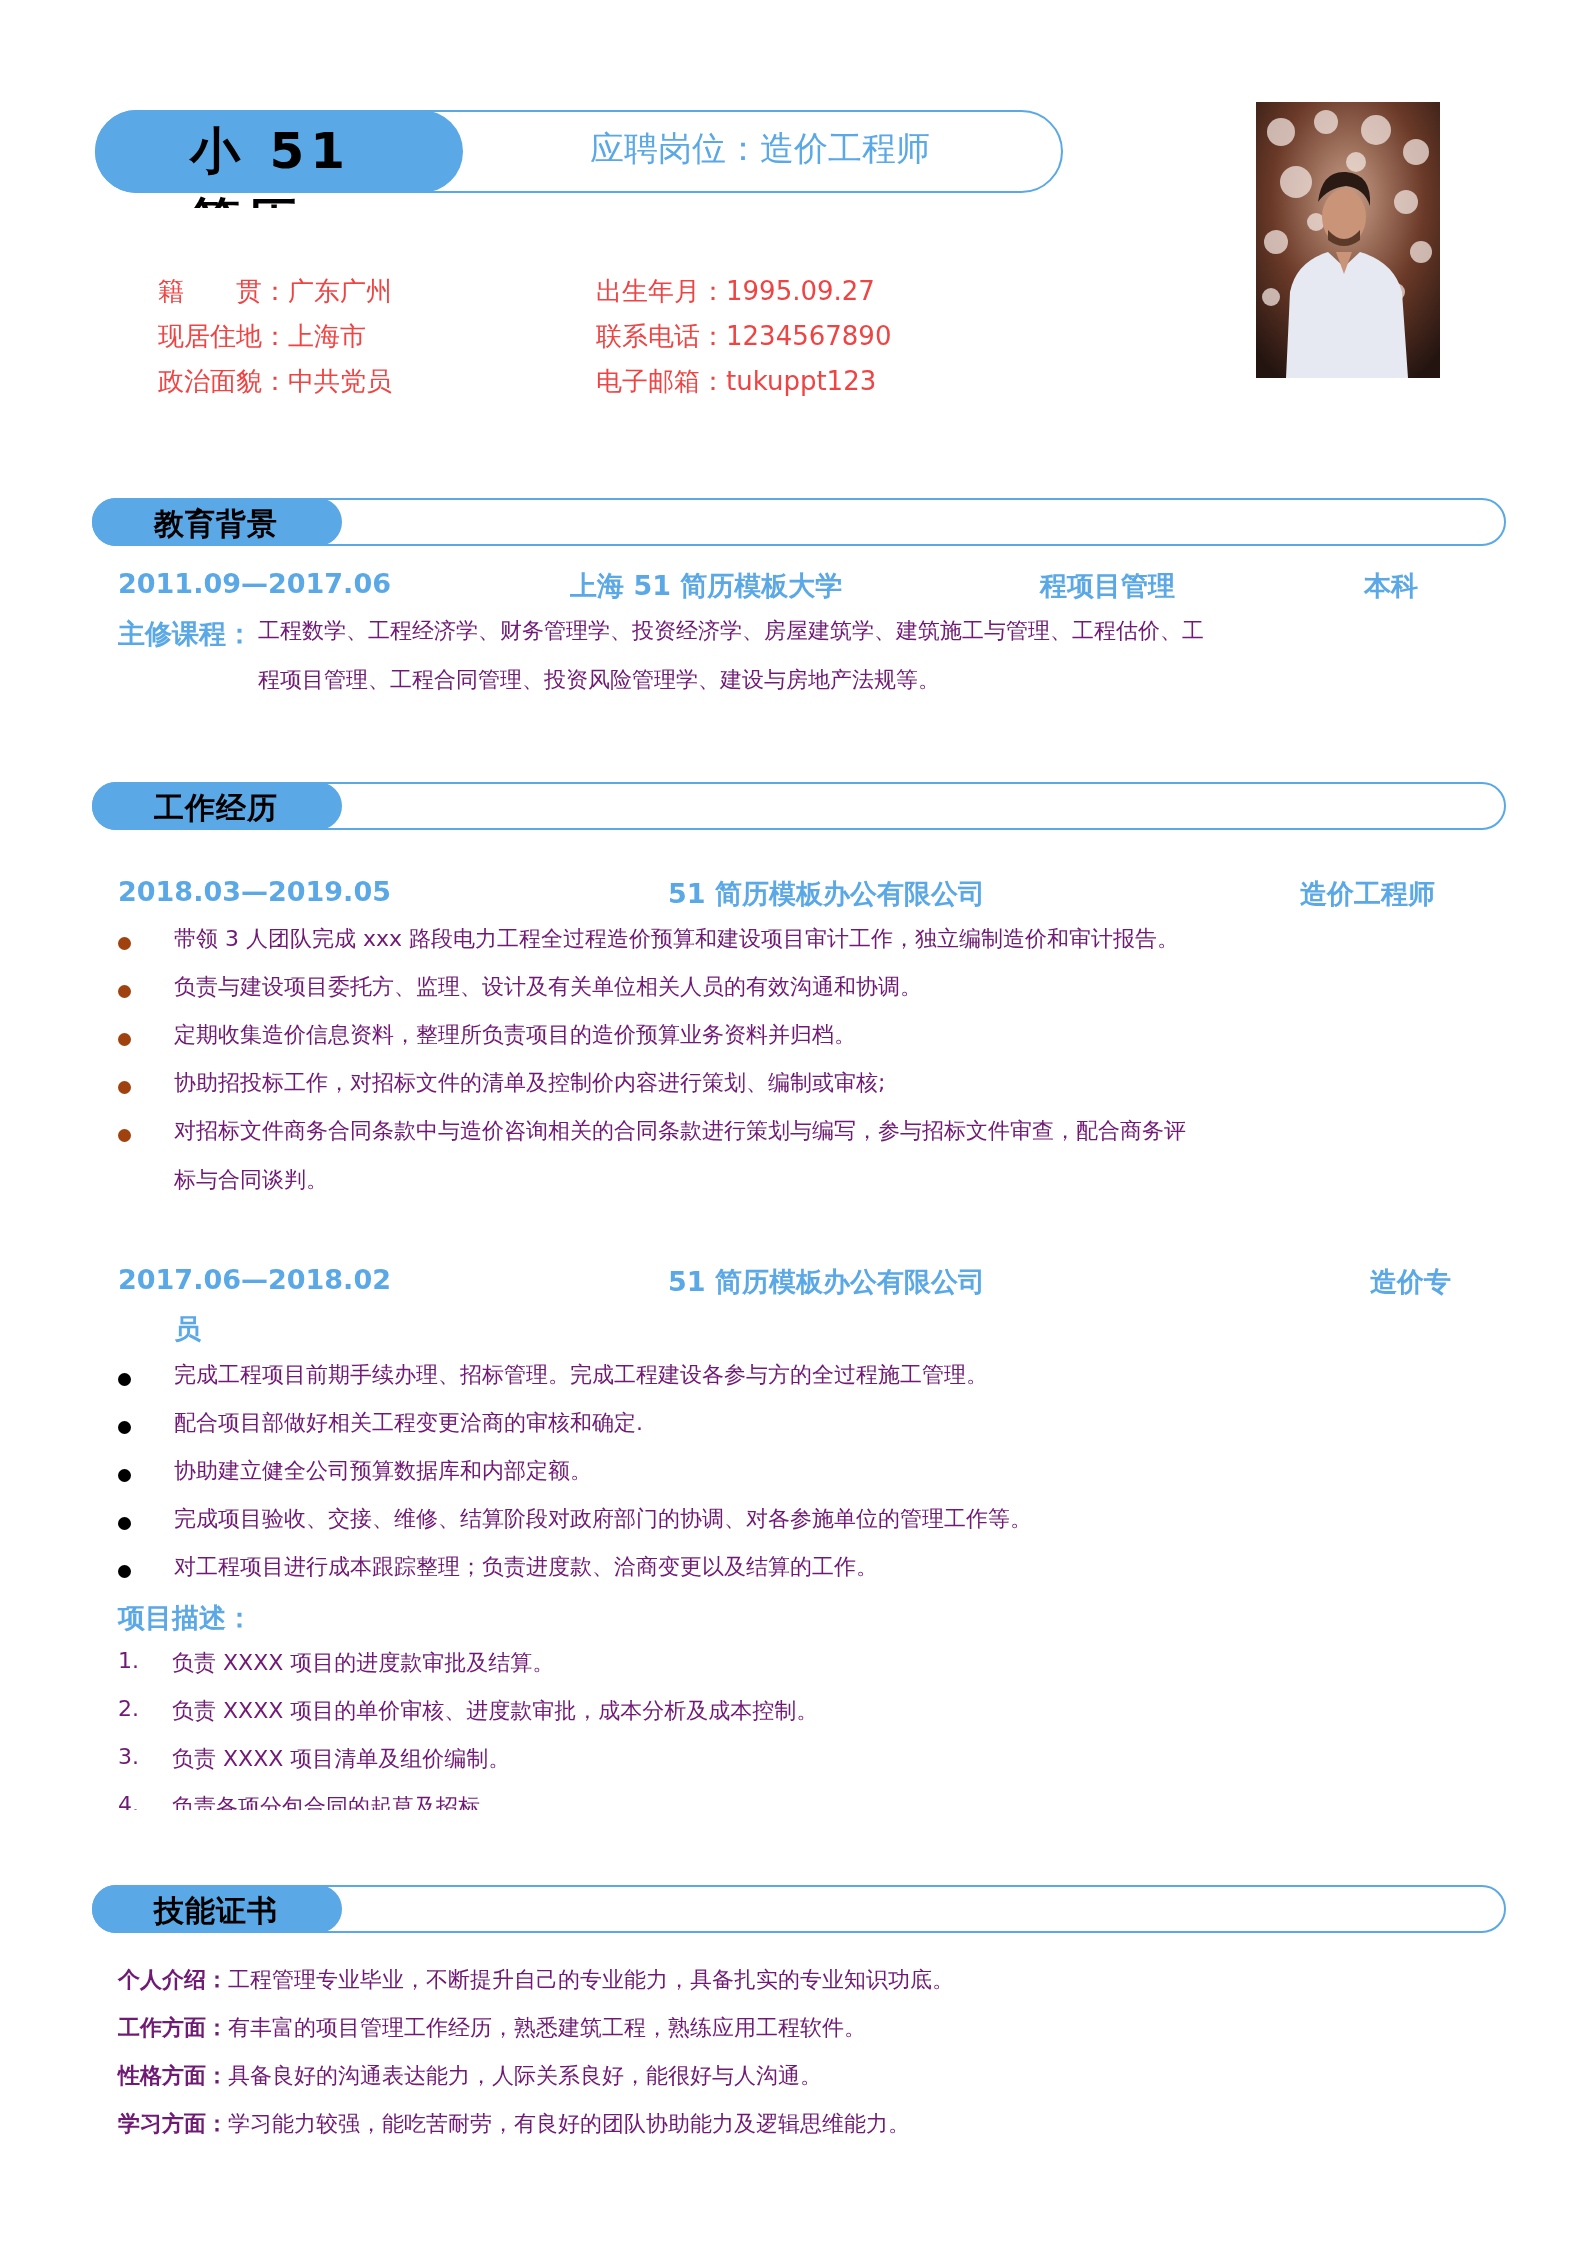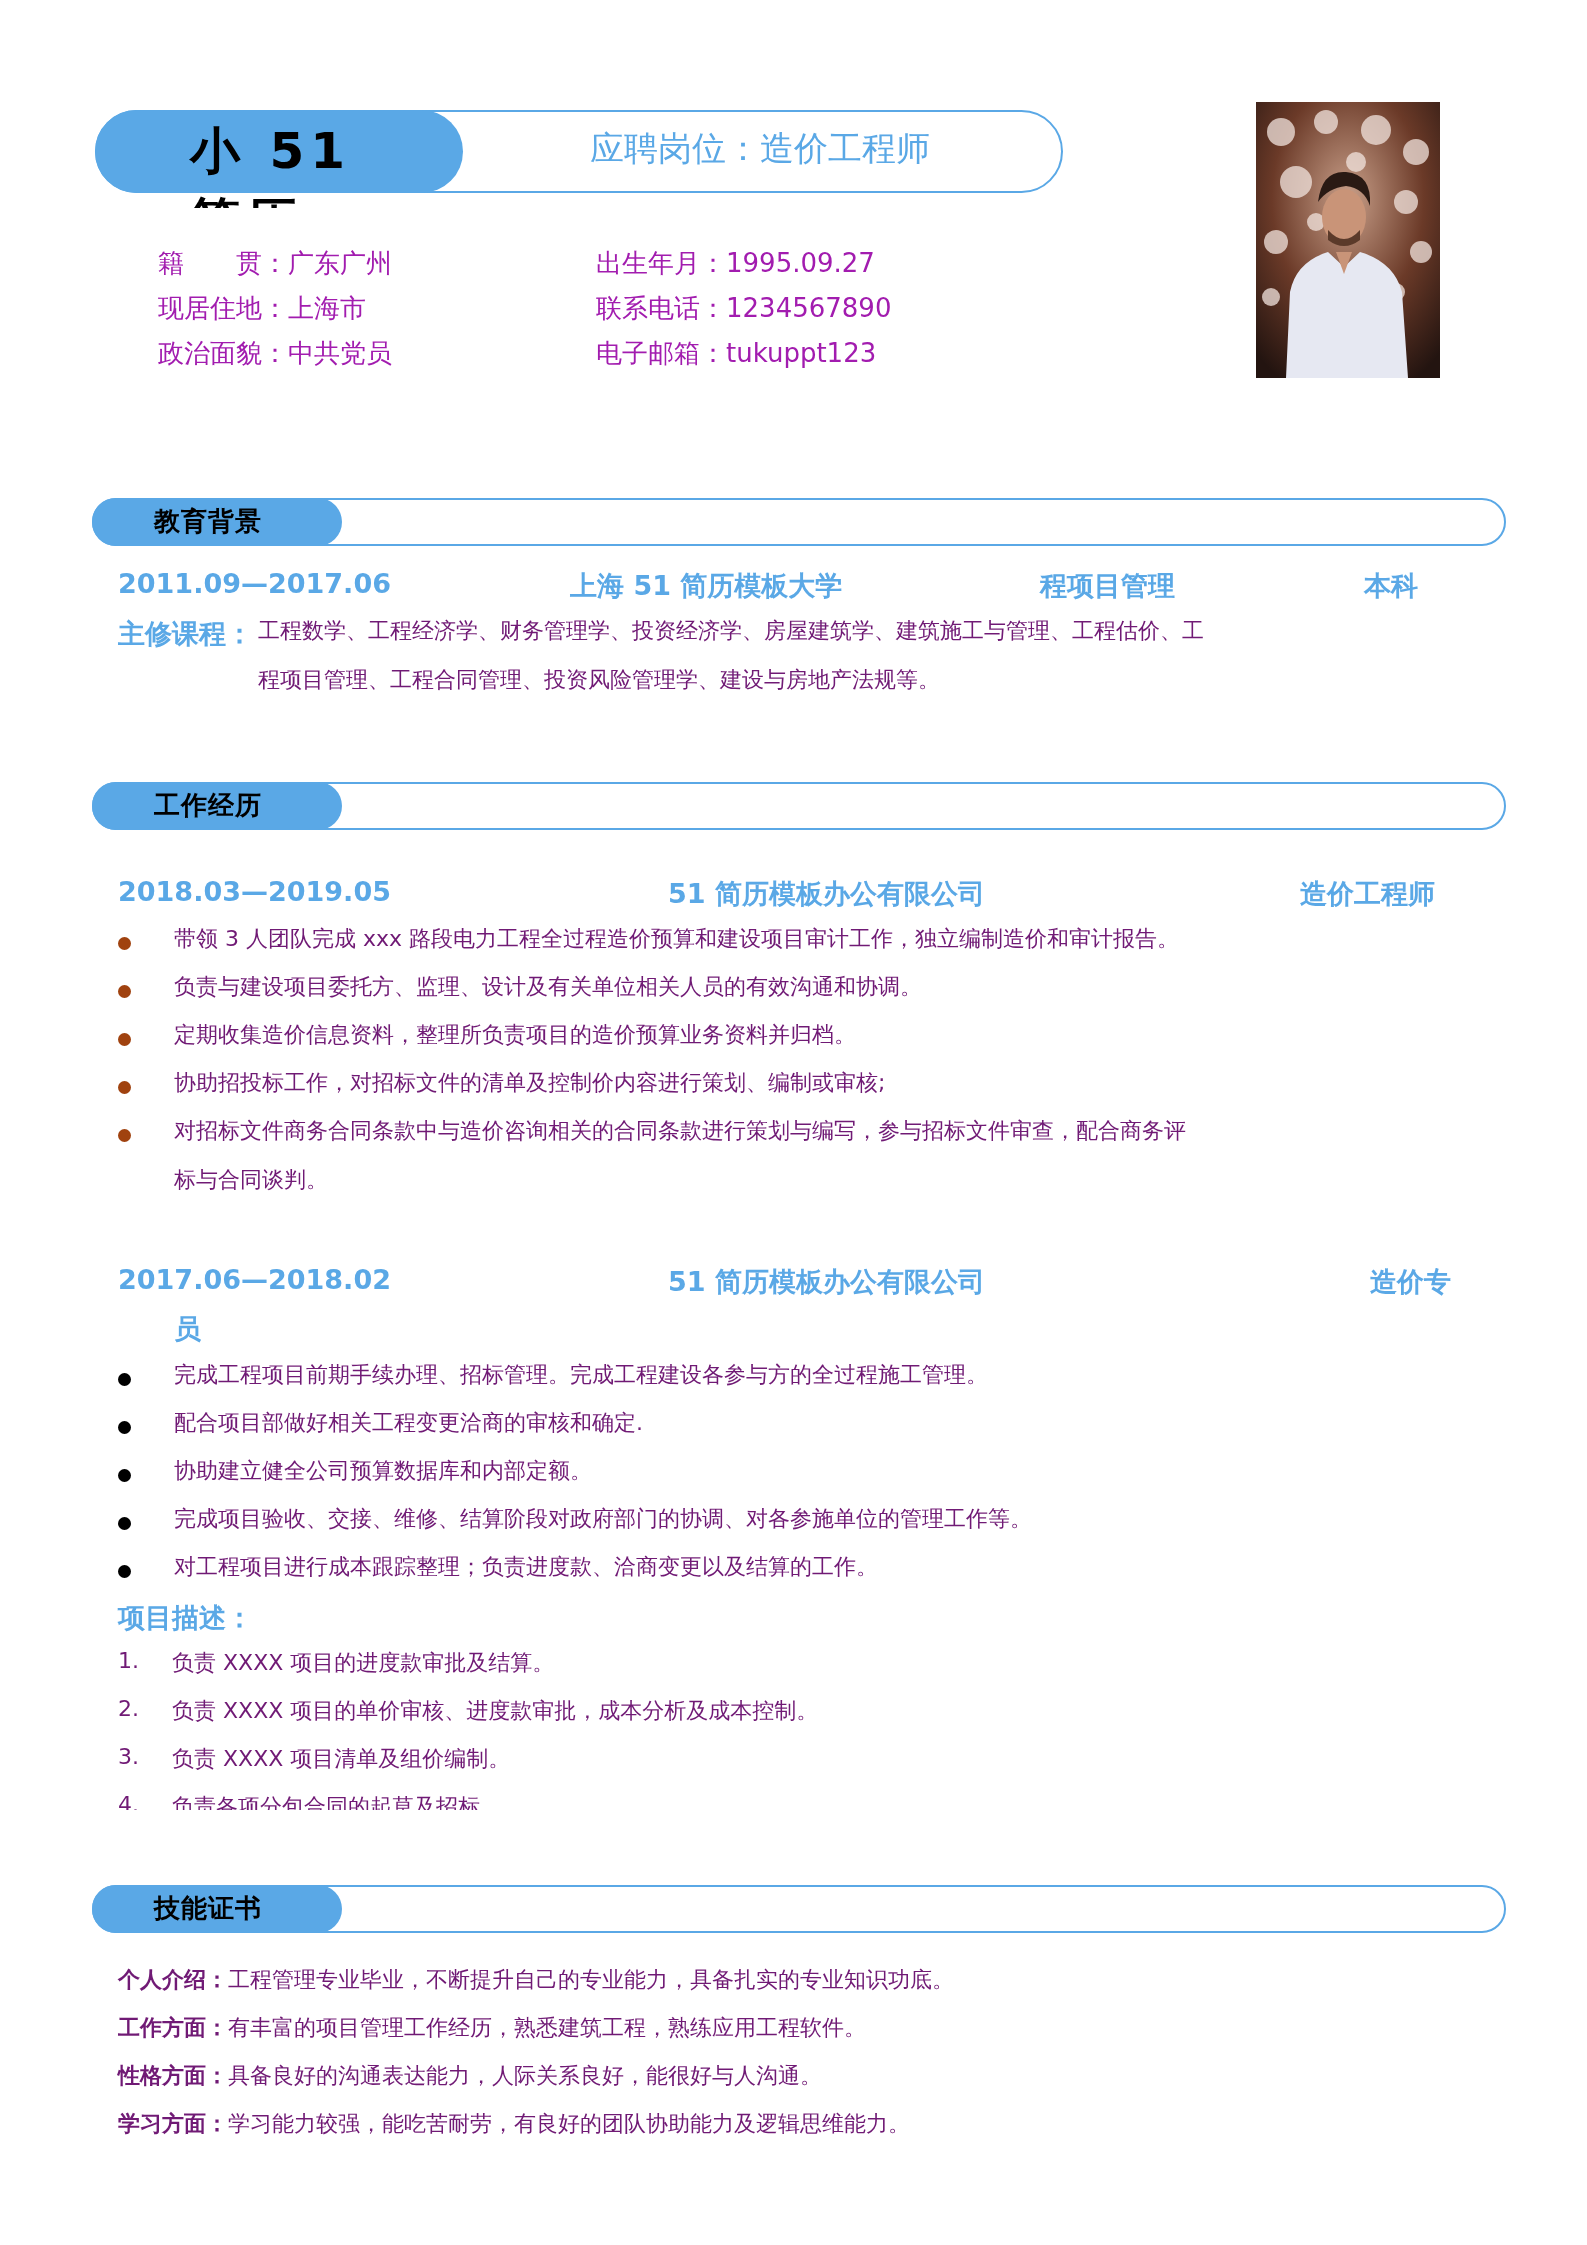--- a/index.html
+++ b/index.html
@@ -8,30 +8,30 @@
   .abs { position: absolute; }
 
   
   .head-outline { left: 95px; top: 110px; width: 968px; height: 83px; border: 2px solid #5aa8e6;
                   border-radius: 42px; box-sizing: border-box; background: #fff; }
   .name-pill { left: 95px; top: 110px; width: 368px; height: 83px; background: #5aa8e6; border-radius: 42px; }
   .name-fg { left: 95px; top: 110px; width: 368px; height: 83px; overflow: hidden; }
   .job { left: 590px; top: 126px; font-size: 34px; color: #5aa8e6; white-space: nowrap; }
 
   
-  .info { font-size: 26px; white-space: nowrap; color: #a21caf; }
+  .info { font-size: 26px; white-space: nowrap; color: #ef4444; margin-top: 28px; }
   .photo { left: 1256px; top: 102px; width: 184px; height: 276px; overflow: hidden; }
 
   
   .sec { left: 92px; width: 1414px; height: 48px; }
   .sec .bar { position: absolute; left: 0; top: 0; width: 100%; height: 48px; border: 2px solid #5aa8e6;
               border-radius: 24px; box-sizing: border-box; }
   .sec .pill { position: absolute; left: 0; top: 0; width: 250px; height: 48px; background: #5aa8e6;
                border-radius: 24px; }
-  .sec .title { position: absolute; left: 62px; top: 6px; font-size: 26px; font-weight: bold; color: #000; letter-spacing: 1px; }
+  .sec .title { position: absolute; left: 62px; top: 6px; font-size: 30px; font-weight: bold; color: #000; letter-spacing: 1px; }
 
   .blue-b { color: #5aa8e6; font-weight: bold; font-size: 27px; white-space: nowrap; }
   .txt { font-size: 22px; white-space: nowrap; color: #701a75; }
   .bullet { width: 13px; height: 13px; border-radius: 50%; }
   .bullet.brown { background: #a0420f; }
   .bullet.black { background: #000; }
   .bold { font-weight: bold; }
 </style>
 </head>
 <body>

